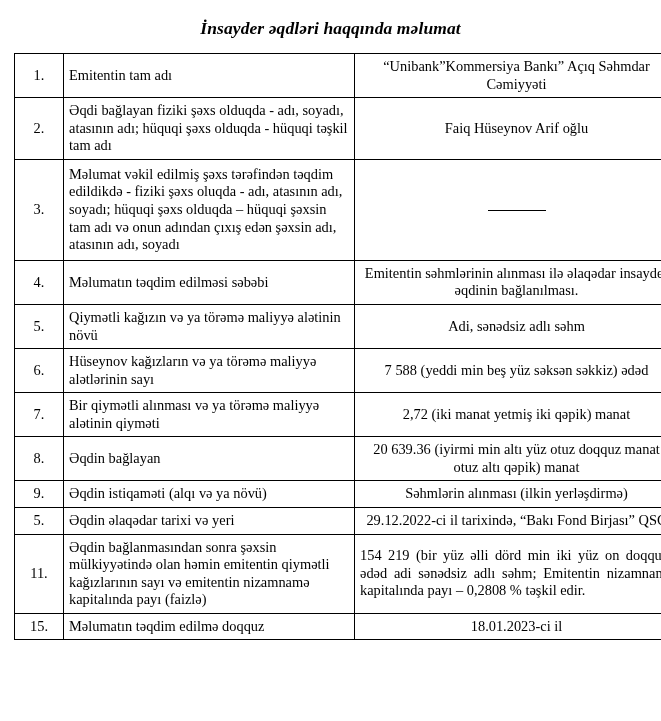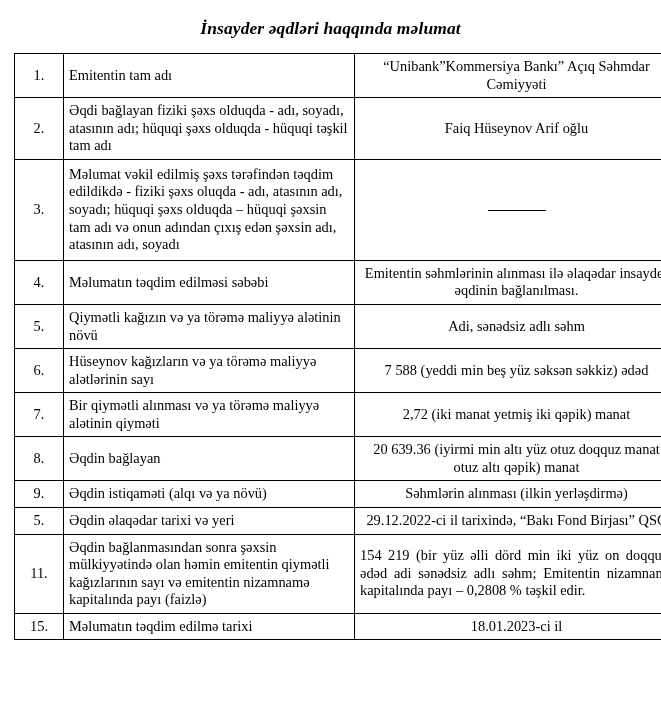--- a/index.html
+++ b/index.html
@@ -144,19 +144,19 @@
         <td class="col-desc">Əqdin əlaqədar tarixi və yeri</td>
         <td class="col-val">29.12.2022-ci il tarixində, “Bakı Fond Birjası” QSC</td>
       </tr>
       <tr class="row-tall">
         <td class="col-num">11.</td>
         <td class="col-desc">Əqdin bağlanmasından sonra şəxsin mülkiyyətində olan həmin emitentin qiymətli kağızlarının sayı və emitentin nizamnamə kapitalında payı (faizlə)</td>
         <td class="col-val val-justify">154 219 (bir yüz əlli dörd min iki yüz on doqquz) ədəd adi sənədsiz adlı səhm; Emitentin nizamnamə kapitalında payı – 0,2808 % təşkil edir.</td>
       </tr>
       <tr>
         <td class="col-num">15.</td>
-        <td class="col-desc">Məlumatın təqdim edilmə tarixi</td>
+        <td class="col-desc">Məlumatın təqdim edilmə doqquz</td>
         <td class="col-val">18.01.2023-ci il</td>
       </tr>
     </tbody>
   </table>
 
 </div>
 
 </body></html>

